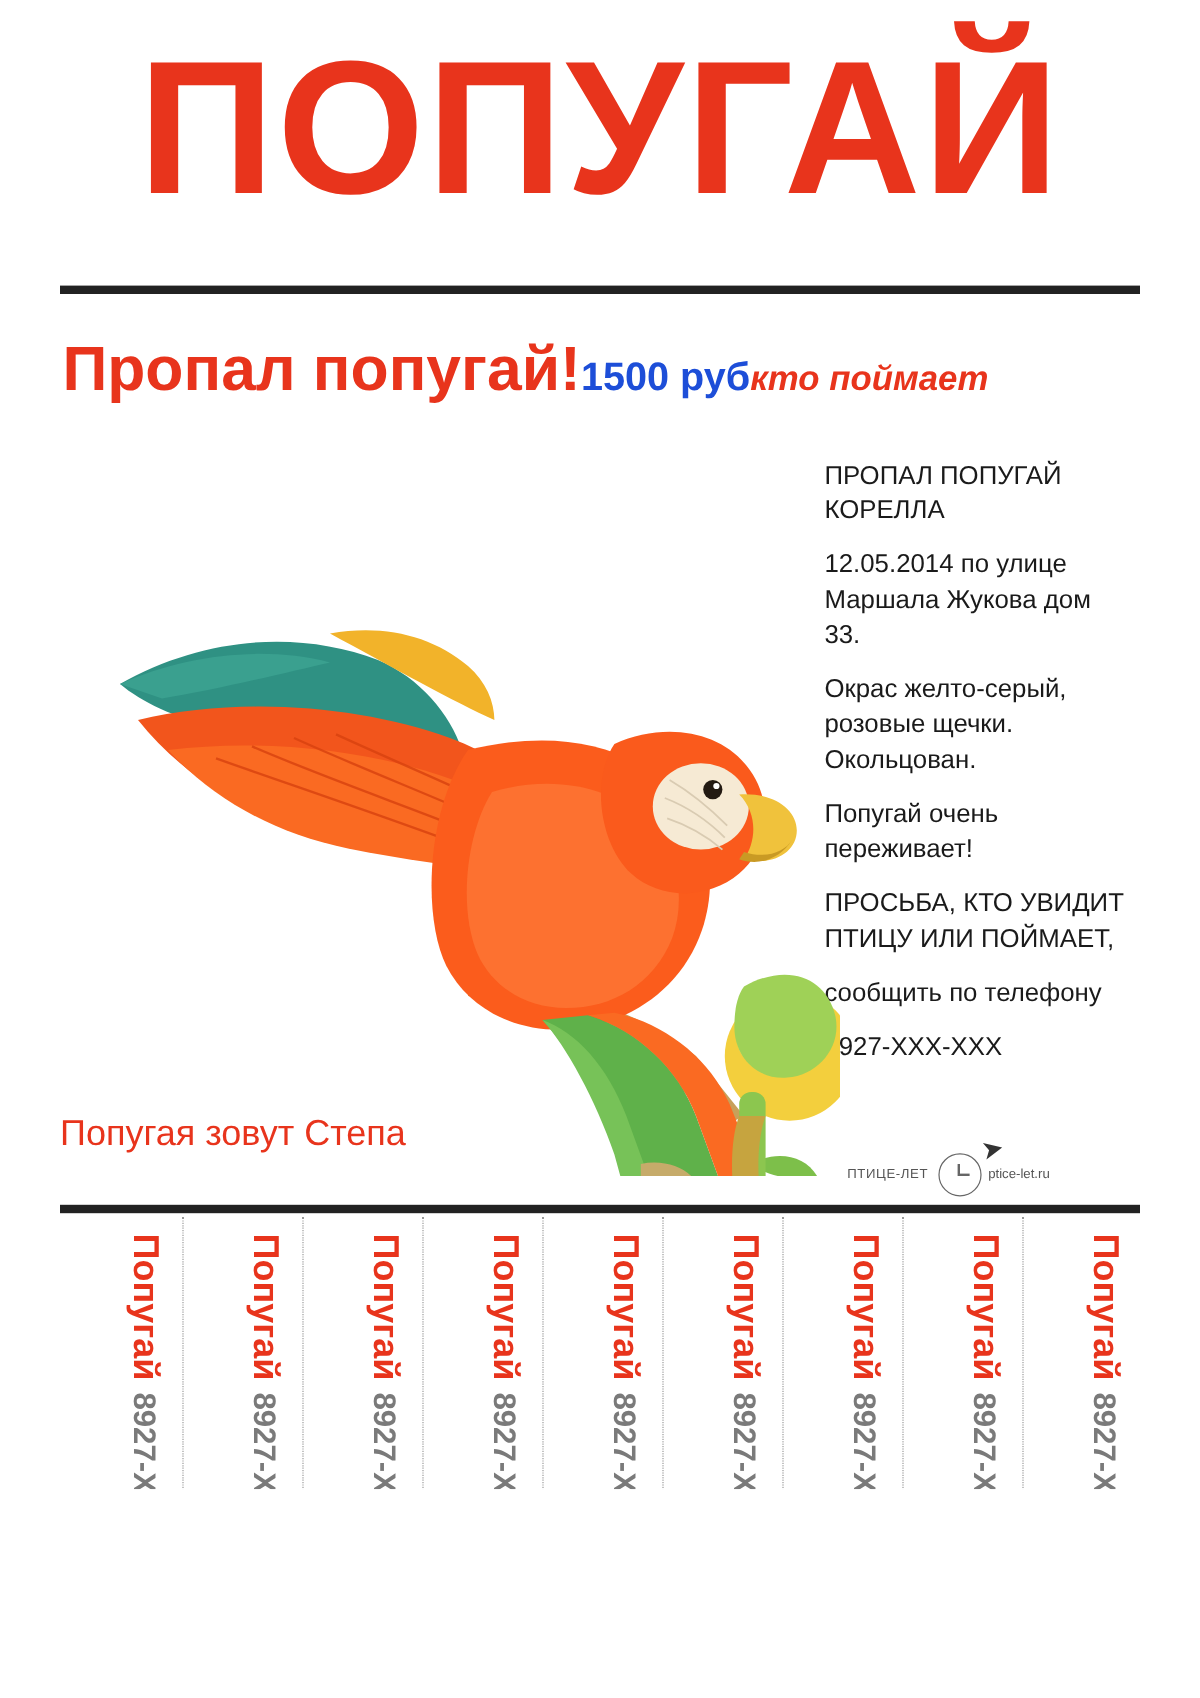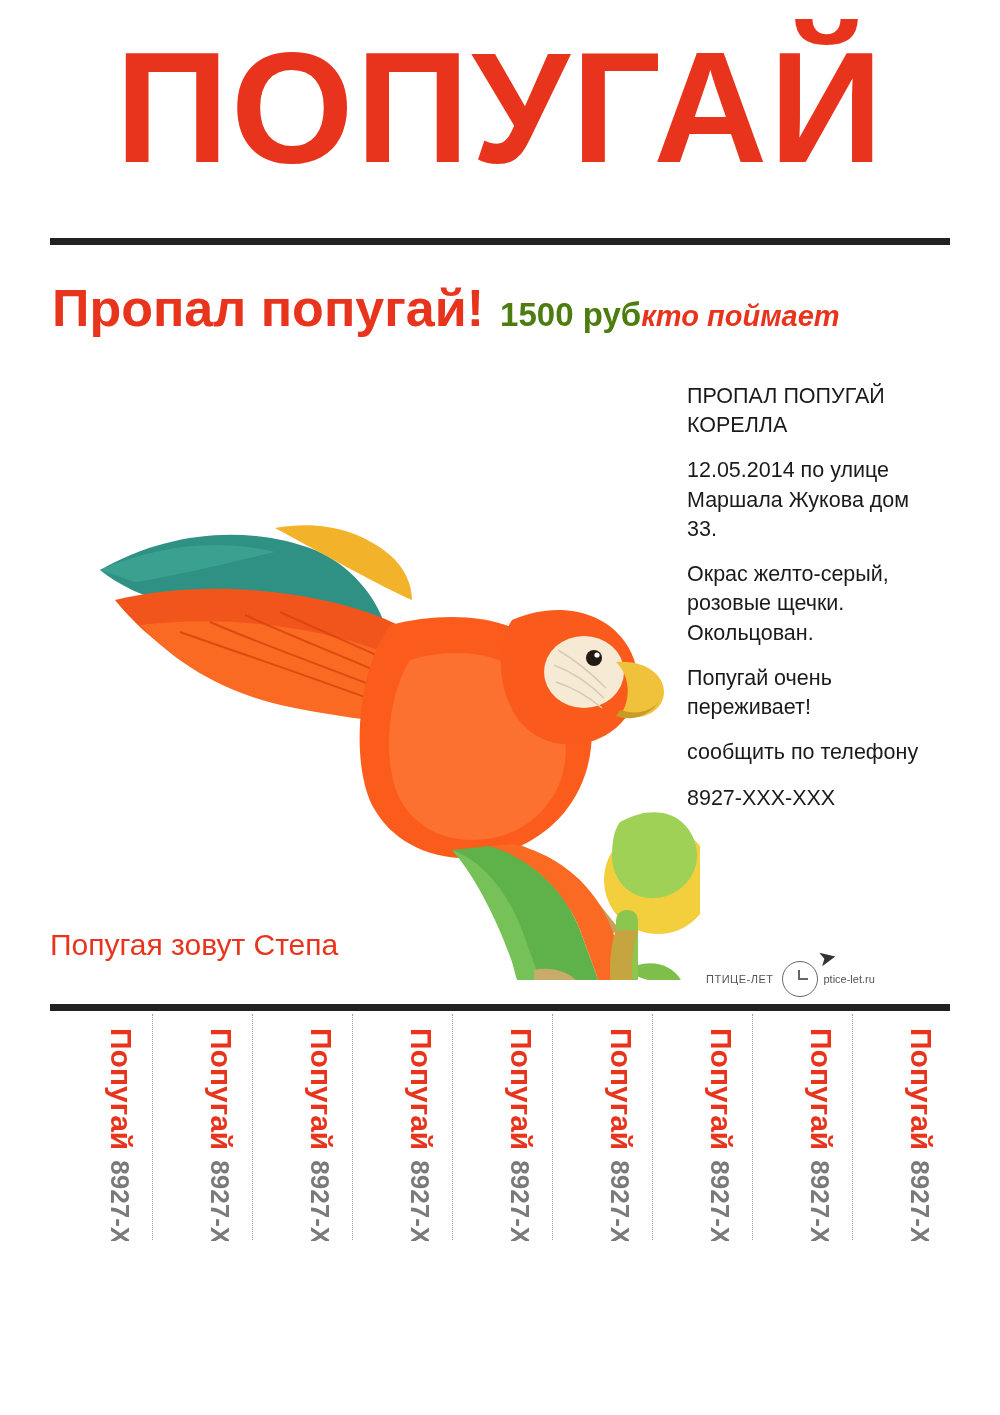--- a/index.html
+++ b/index.html
@@ -54,25 +54,24 @@
     align-items: baseline;
   }
   .subtitle-main {
     font-weight: bold;
     font-size: 52px;
     line-height: 1;
     color: #e8341c;
     white-space: nowrap;
   }
   .subtitle-price {
-    margin-left: 16px;
     font-weight: bold;
     font-size: 33px;
     line-height: 1;
-    color: #4d7c0f;
+    color: #1d4ed8;
     white-space: nowrap;
   }
   .subtitle-reward {
     font-weight: bold;
     font-style: italic;
     font-size: 29px;
     line-height: 1;
     color: #e8341c;
     white-space: nowrap;
   }
@@ -236,20 +235,21 @@
     <span class="subtitle-main">Пропал попугай!</span>
     <span class="subtitle-price">1500 руб</span>
     <span class="subtitle-reward">кто поймает</span>
   </div>
 
   <div class="info">
     <p>ПРОПАЛ ПОПУГАЙ КОРЕЛЛА</p>
     <p>12.05.2014 по улице Маршала Жукова дом 33.</p>
     <p>Окрас желто-серый, розовые щечки. Окольцован.</p>
     <p>Попугай  очень переживает!</p>
+    <p>ПРОСЬБА, КТО УВИДИТ ПТИЦУ ИЛИ ПОЙМАЕТ,</p>
     <p>сообщить по телефону</p>
     <p>8927-ХХХ-ХХХ</p>
   </div>
 
   <div class="parrot">
     <svg viewBox="0 0 640 570" xmlns="http://www.w3.org/2000/svg">
 
       <path d="M330 400 C400 410 470 430 520 470 L560 520 L540 530 L495 485 C450 450 395 430 330 420 Z" fill="#c8a05a"></path>
       <path d="M470 455 L420 405 L405 415 L455 468 Z" fill="#bf9450"></path>
 

